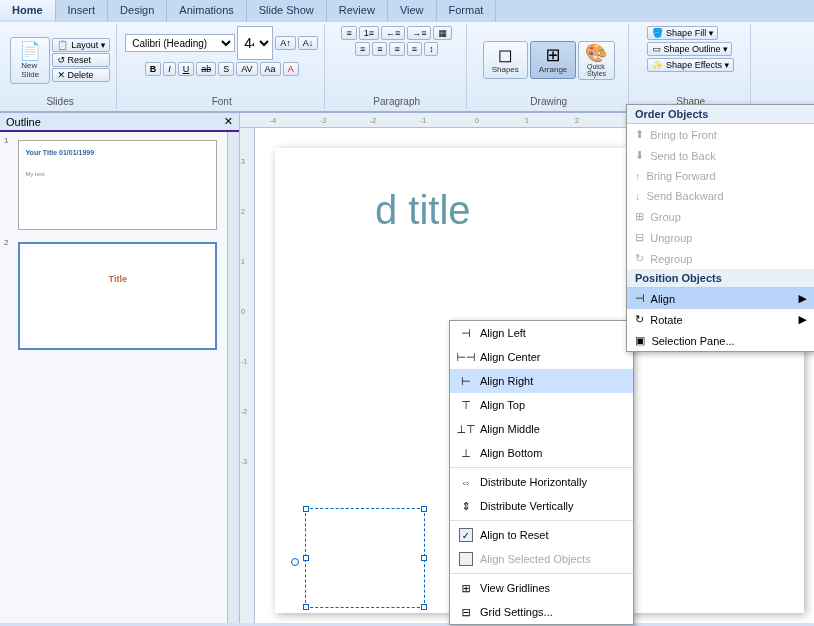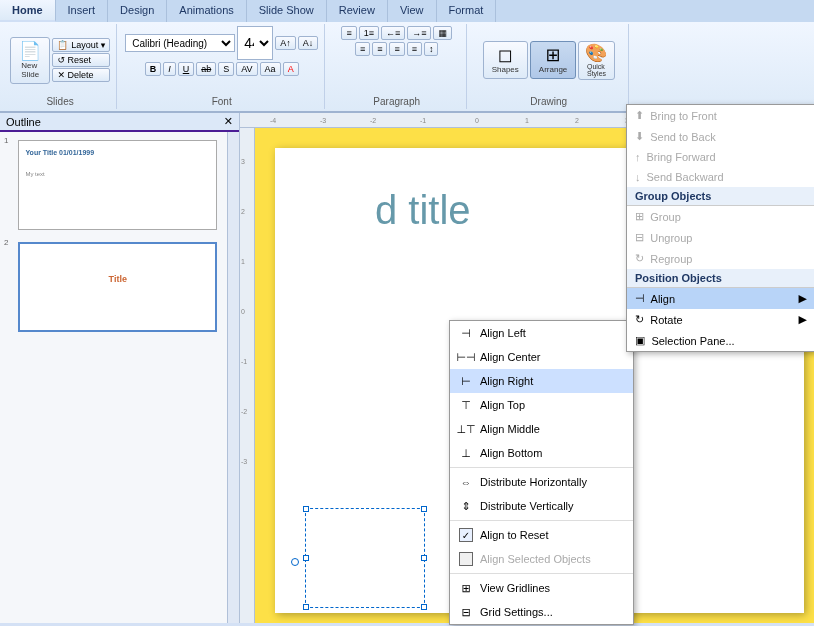--- a/index.html
+++ b/index.html
@@ -12,21 +12,21 @@
     .ribbon-tab.active { background: linear-gradient(to bottom, #f0f6ff, #ddeaf8); border-bottom: 2px solid #d0dff5; font-weight: bold; color: #1f3864; }
     .ribbon-content { display: flex; align-items: stretch; padding: 2px 4px; gap: 2px; height: 90px; background: linear-gradient(to bottom, #f0f6ff, #ddeaf8); border-bottom: 1px solid #9fb3d0; position: relative; }
     .ribbon-group { display: flex; flex-direction: column; align-items: center; border-right: 1px solid #c0d0e8; padding: 2px 6px; min-width: 50px; }
     .ribbon-group-label { font-size: 10px; color: #555; margin-top: auto; padding-top: 2px; }
     .ribbon-group-content { display: flex; align-items: center; gap: 2px; flex: 1; }
 
     
     .main-area { display: flex; height: calc(626px - 116px); }
     .outline-panel { width: 240px; background: #f5f7fa; border-right: 1px solid #b0c0d8; display: flex; flex-direction: column; }
     .outline-header { display: flex; align-items: center; justify-content: space-between; padding: 2px 6px; background: #dce8f8; border-bottom: 2px solid #4c1d95; font-size: 11px; }
-    .slide-panel { flex: 1; background: #fde047; position: relative; overflow: hidden; }
+    .slide-panel { flex: 1; background: #ffffff; position: relative; overflow: hidden; }
     .slide-canvas { position: absolute; top: 20px; left: 20px; right: 10px; bottom: 10px; background: white; box-shadow: 2px 2px 8px rgba(0,0,0,0.3); }
 
     
     .ruler-h { height: 15px; background: #e8eef5; border-bottom: 1px solid #b0c0d8; display: flex; align-items: center; padding: 0 2px; font-size: 7px; color: #888; position: relative; }
 
     
     .align-menu { position: absolute; left: 449px; top: 320px; background: white; border: 1px solid #999; box-shadow: 2px 2px 6px rgba(0,0,0,0.3); width: 185px; z-index: 100; }
     .align-menu-item { display: flex; align-items: center; padding: 4px 8px; cursor: pointer; font-size: 11px; gap: 6px; }
     .align-menu-item.active { background: #b8d4f8; }
     .align-menu-item.disabled { color: #aaa; cursor: default; }
@@ -164,20 +164,28 @@
           <span class="btn-label">Arrange</span>
         </div>
         <div class="btn">
           <span class="btn-icon">🎨</span>
           <span class="btn-label" style="font-size:7px;">Quick<br>Styles</span>
         </div>
       </div>
       <div class="ribbon-group-label">Drawing</div>
     </div>
 
+    <div class="ribbon-group" style="min-width:120px;">
+      <div class="ribbon-group-content" style="flex-direction:column;gap:2px;align-items:flex-start;">
+        <div class="small-btn">🪣 <span>Shape Fill</span> ▾</div>
+        <div class="small-btn">▭ <span>Shape Outline</span> ▾</div>
+        <div class="small-btn">✨ <span>Shape Effects</span> ▾</div>
+      </div>
+      <div class="ribbon-group-label">Shape</div>
+    </div>
   </div>
 </div>
 
 <div class="main-area">
 
   <div class="outline-panel">
     <div class="outline-header">
       <span>Outline</span>
       <span style="cursor:pointer;">✕</span>
     </div>
@@ -188,21 +196,21 @@
         <div class="thumb-row">
           <span class="thumb-num">1</span>
           <div class="slide-thumb" style="flex:1;height:90px;">
             <div class="thumb-title">Your Title 01/01/1999</div>
             <div class="thumb-sub" style="top:30px;">My text</div>
           </div>
         </div>
 
         <div class="thumb-row" style="margin-top:4px;">
           <span class="thumb-num">2</span>
-          <div class="slide-thumb" style="flex:1;height:90px;border:2px solid #5588cc;">
+          <div class="slide-thumb" style="flex:1;height:108px;border:2px solid #5588cc;">
             <div class="thumb-title" style="color:#cc6633;font-size:9px;text-align:center;width:100%;top:30px;left:0;">Title</div>
           </div>
         </div>
 
       </div>
       <div class="scrollbar">
         <div class="scrollbar-thumb"></div>
       </div>
     </div>
   </div>
@@ -249,38 +257,38 @@
             <div style="position:absolute;top:50%;left:-15px;width:8px;height:8px;background:white;border:1px solid #0066cc;border-radius:50%;"></div>
           </div>
         </div>
       </div>
     </div>
   </div>
 </div>
 
 <div class="arrange-menu">
 
+  <div class="arrange-section-header">Order Objects</div>
   <div class="arrange-item disabled">
     <span>⬆</span>
     <span>Bring to Front</span>
   </div>
   <div class="arrange-item disabled">
     <span>⬇</span>
     <span>Send to Back</span>
   </div>
   <div class="arrange-item disabled">
     <span>↑</span>
     <span>Bring Forward</span>
   </div>
   <div class="arrange-item disabled">
     <span>↓</span>
     <span>Send Backward</span>
   </div>
 
-  <div class="arrange-section-header">Group Objects</div>
   <div class="arrange-item disabled">
     <span>⊞</span>
     <span>Group</span>
   </div>
   <div class="arrange-item disabled">
     <span>⊟</span>
     <span>Ungroup</span>
   </div>
   <div class="arrange-item disabled">
     <span>↻</span>

